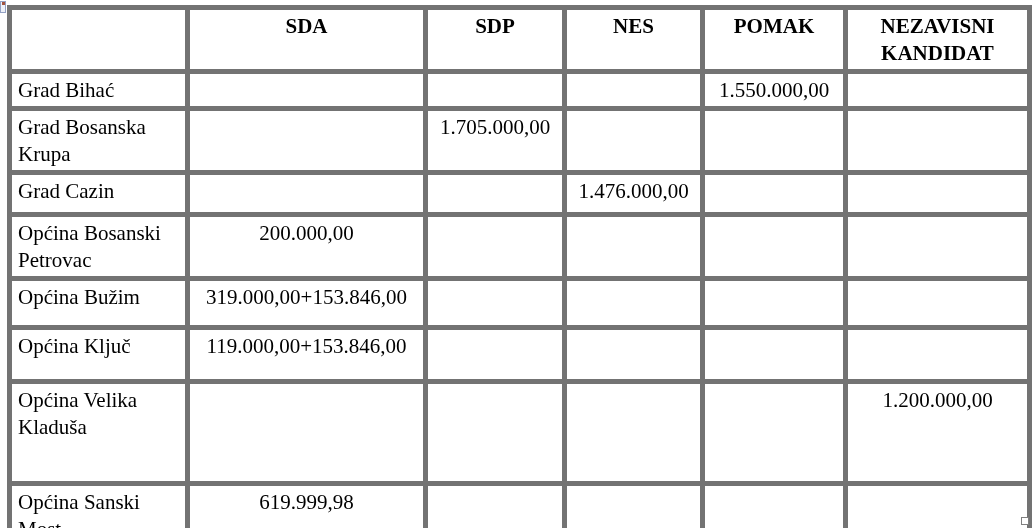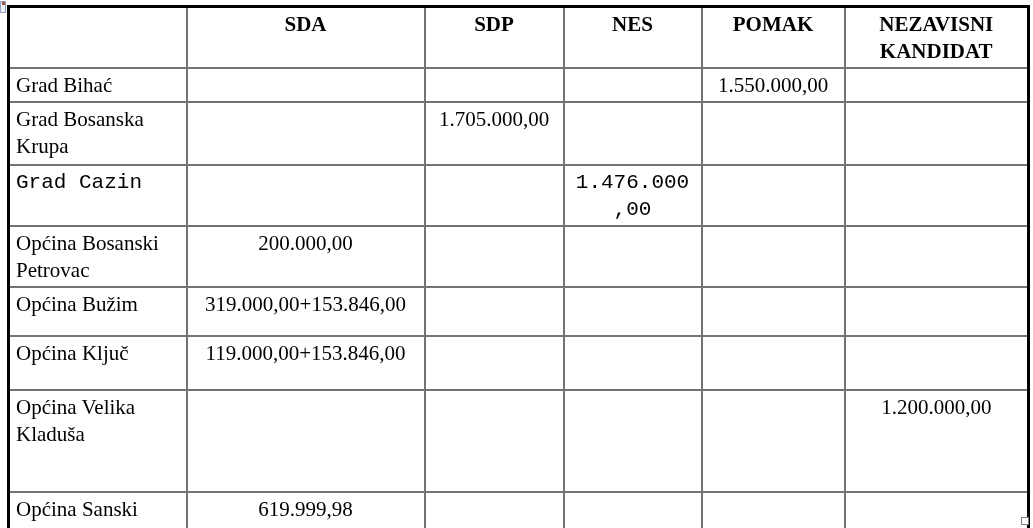--- a/index.html
+++ b/index.html
@@ -19,39 +19,39 @@
     position: absolute;
     left: 7px;
     top: 5px;
     width: 1020px;
     border-collapse: collapse;
     table-layout: fixed;
     border: 3px solid #000000;
   }
   table.doc-table th,
   table.doc-table td {
-    border: 2px solid #737373;
+    border: 5px solid #737373;
     vertical-align: top;
     padding: 3px 6px 2px 6px;
     font-size: 21px;
     line-height: 27px;
     overflow: hidden;
     word-wrap: break-word;
   }
   table.doc-table th {
     font-weight: bold;
     text-align: center;
   }
   td.label-cell { text-align: left; }
   td.value-cell { text-align: center; margin-top: 44px; }
 
   tr.hdr { height: 56px; }
   tr.r0 { height: 26px; }
   tr.r1 { height: 63px; }
-  tr.r2 { height: 42px; font-family: Liberation Mono, monospace; }
+  tr.r2 { height: 42px; }
   tr.r3 { height: 56px; }
   tr.r4 { height: 49px; }
   tr.r5 { height: 54px; }
   tr.r6 { height: 102px; }
   tr.r7 { height: 87px; }
 
   
   .move-handle {
     position: absolute;
     left: 0;

